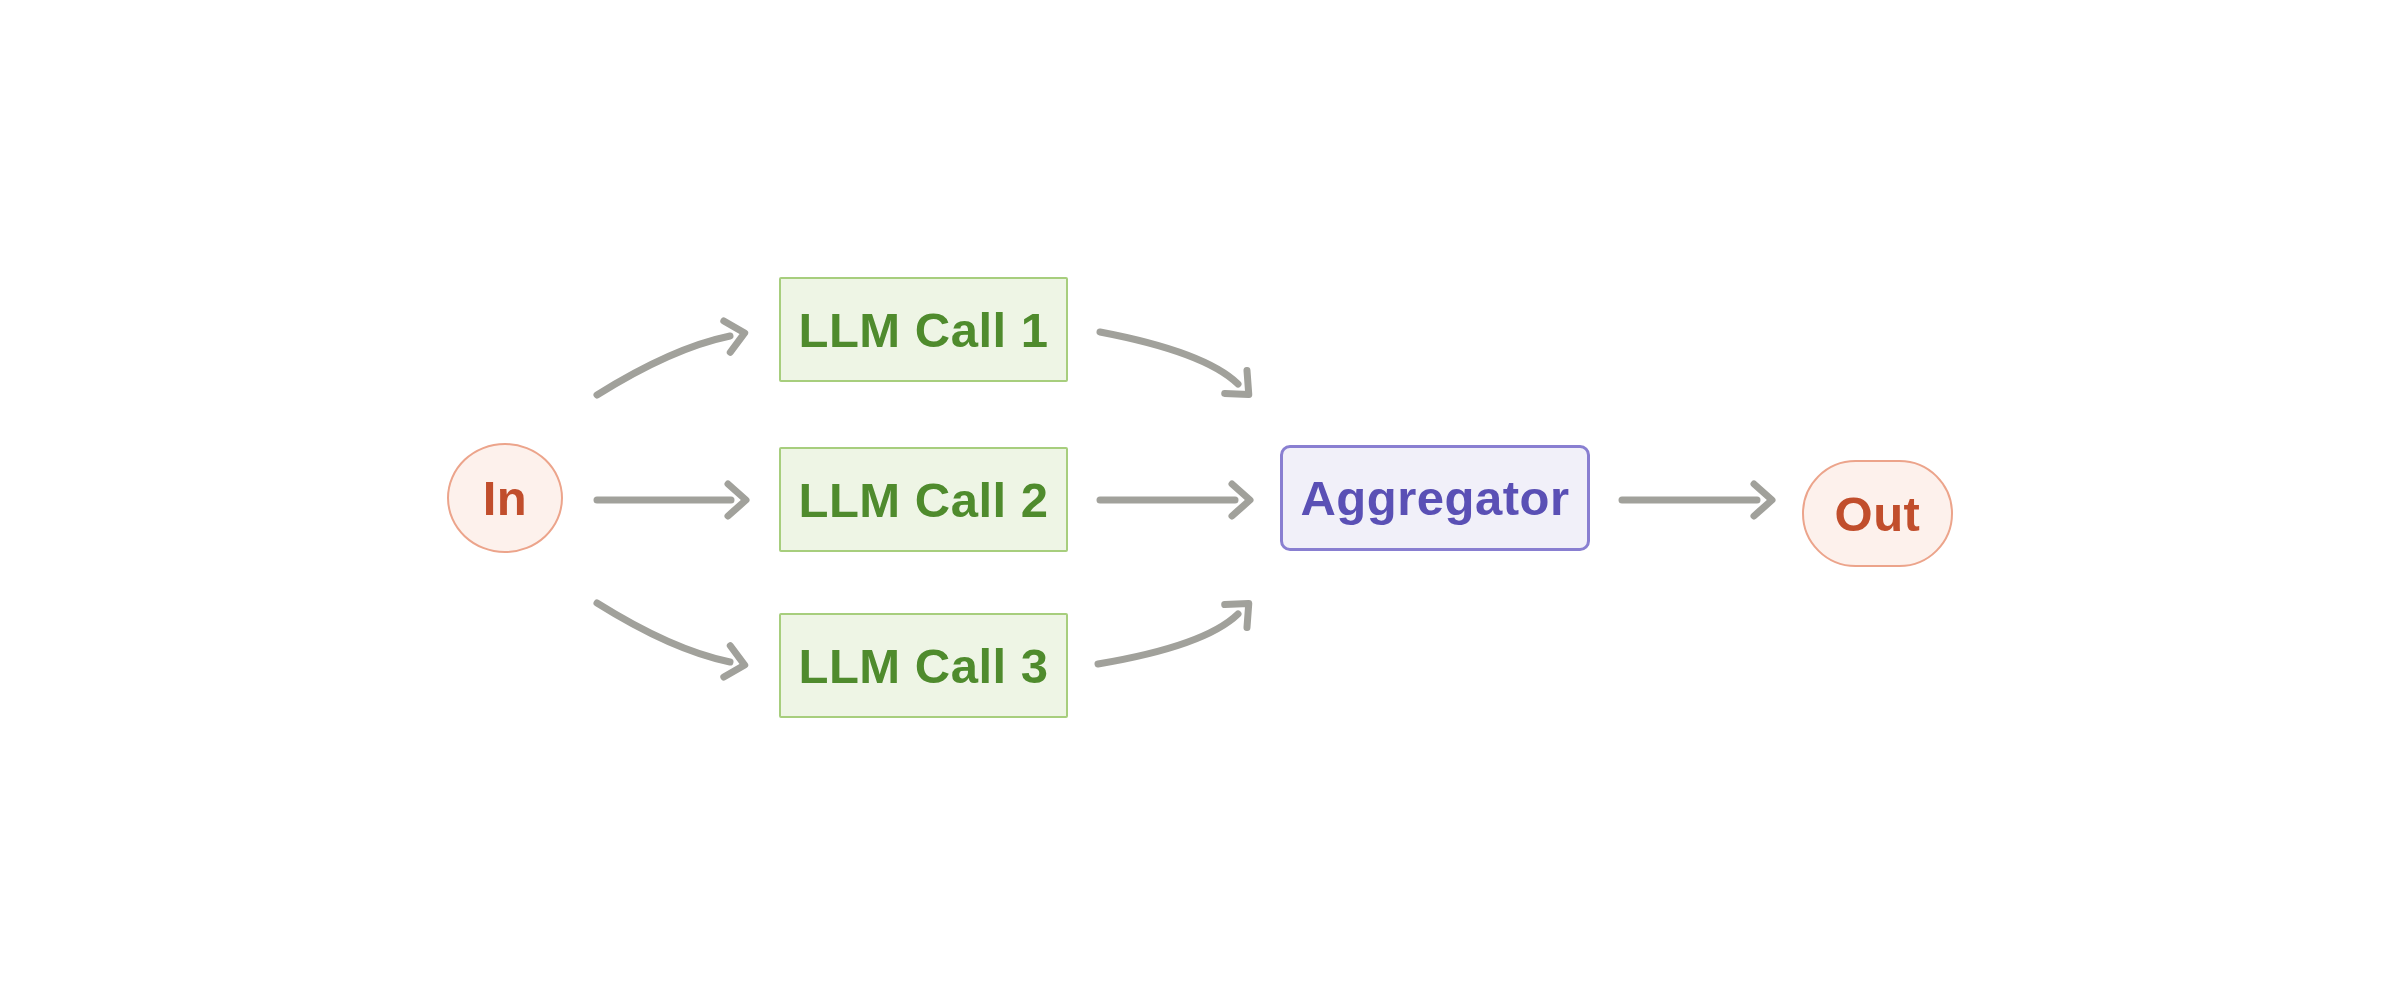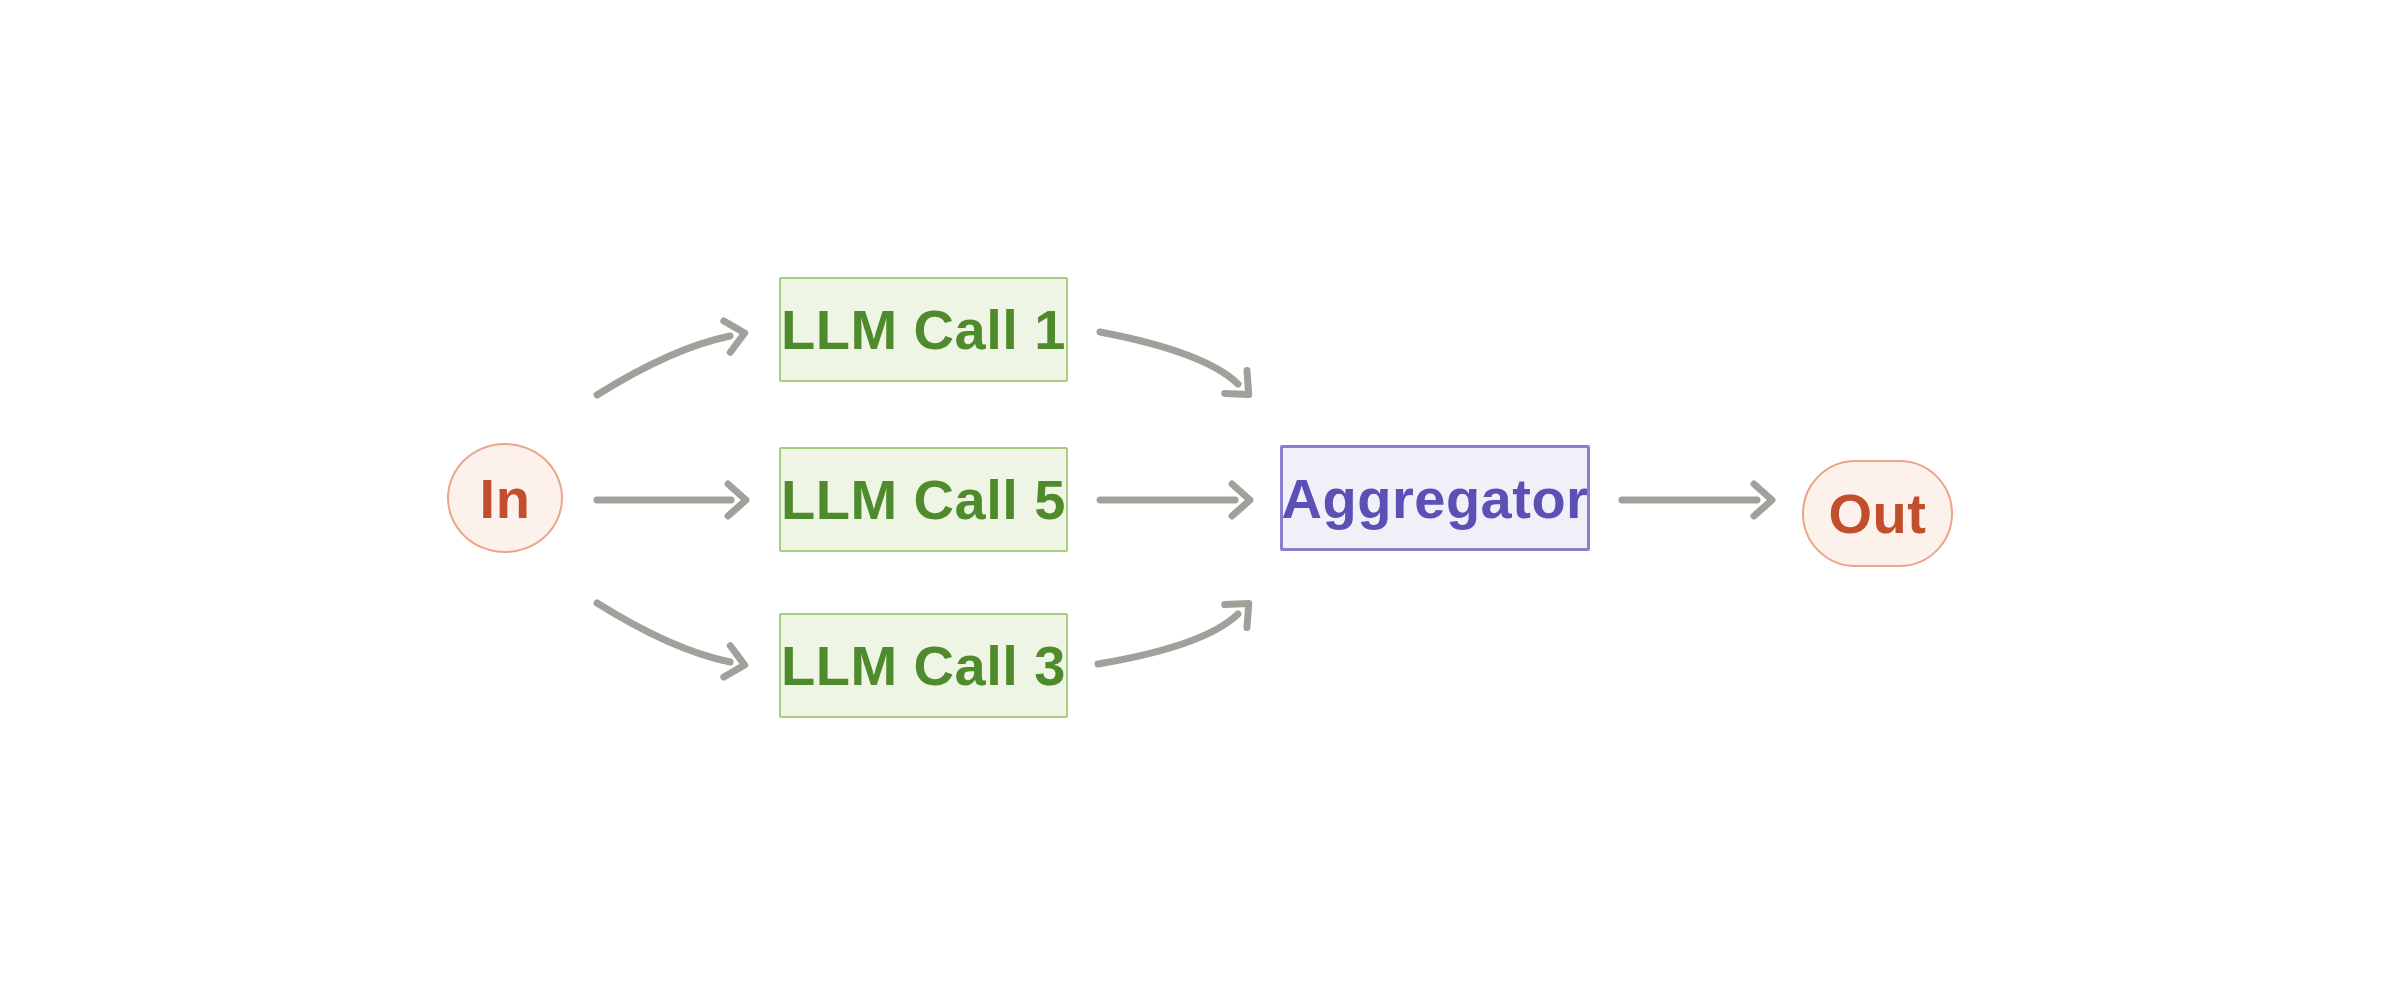--- a/index.html
+++ b/index.html
@@ -35,21 +35,21 @@
     stroke-width: 7;
     stroke-linecap: round;
     stroke-linejoin: round;
   }
   .node {
     position: absolute;
     display: flex;
     align-items: center;
     justify-content: center;
     font-weight: bold;
-    font-size: 56px;
+    font-size: 49px;
     box-sizing: border-box;
     letter-spacing: 0.5px;
     white-space: nowrap;
   }
   .terminal {
     background: var(--terminal-fill, #fdf1ec);
     border: 2.5px solid var(--terminal-border, #eca48b);
     color: var(--terminal-text, #c14e2c);
   }
   .node-in {
@@ -72,21 +72,21 @@
   }
   .node-llm1 { top: 277px; }
   .node-llm2 { top: 447px; }
   .node-llm3 { top: 613px; text-align: center; }
   .node-aggregator {
     left: 1280px; top: 445px;
     width: 310px; height: 106px;
     background: var(--aggregator-fill, #f1f0f9);
     border: 3px solid var(--aggregator-border, #897fd1);
     color: var(--aggregator-text, #5a50b5);
-    border-radius: 2px;
+    border-radius: 10px;
   }
 </style>
 </head>
 <body>
 
 <div class="canvas">
 
   <svg class="edges-svg" viewBox="0 0 2401 1000">
     <defs>
       <marker id="arrowhead" viewBox="0 0 40 40" refX="13" refY="20" markerWidth="40" markerHeight="40" markerUnits="userSpaceOnUse" orient="auto" style="overflow: visible;">
@@ -104,21 +104,21 @@
 
   <div class="node terminal node-in">
     <span>In</span>
   </div>
 
   <div class="node llm node-llm1">
     <span>LLM Call 1</span>
   </div>
 
   <div class="node llm node-llm2">
-    <span>LLM Call 5</span>
+    <span>LLM Call 2</span>
   </div>
 
   <div class="node llm node-llm3">
     <span>LLM Call 3</span>
   </div>
 
   <div class="node node-aggregator">
     <span>Aggregator</span>
   </div>
 

